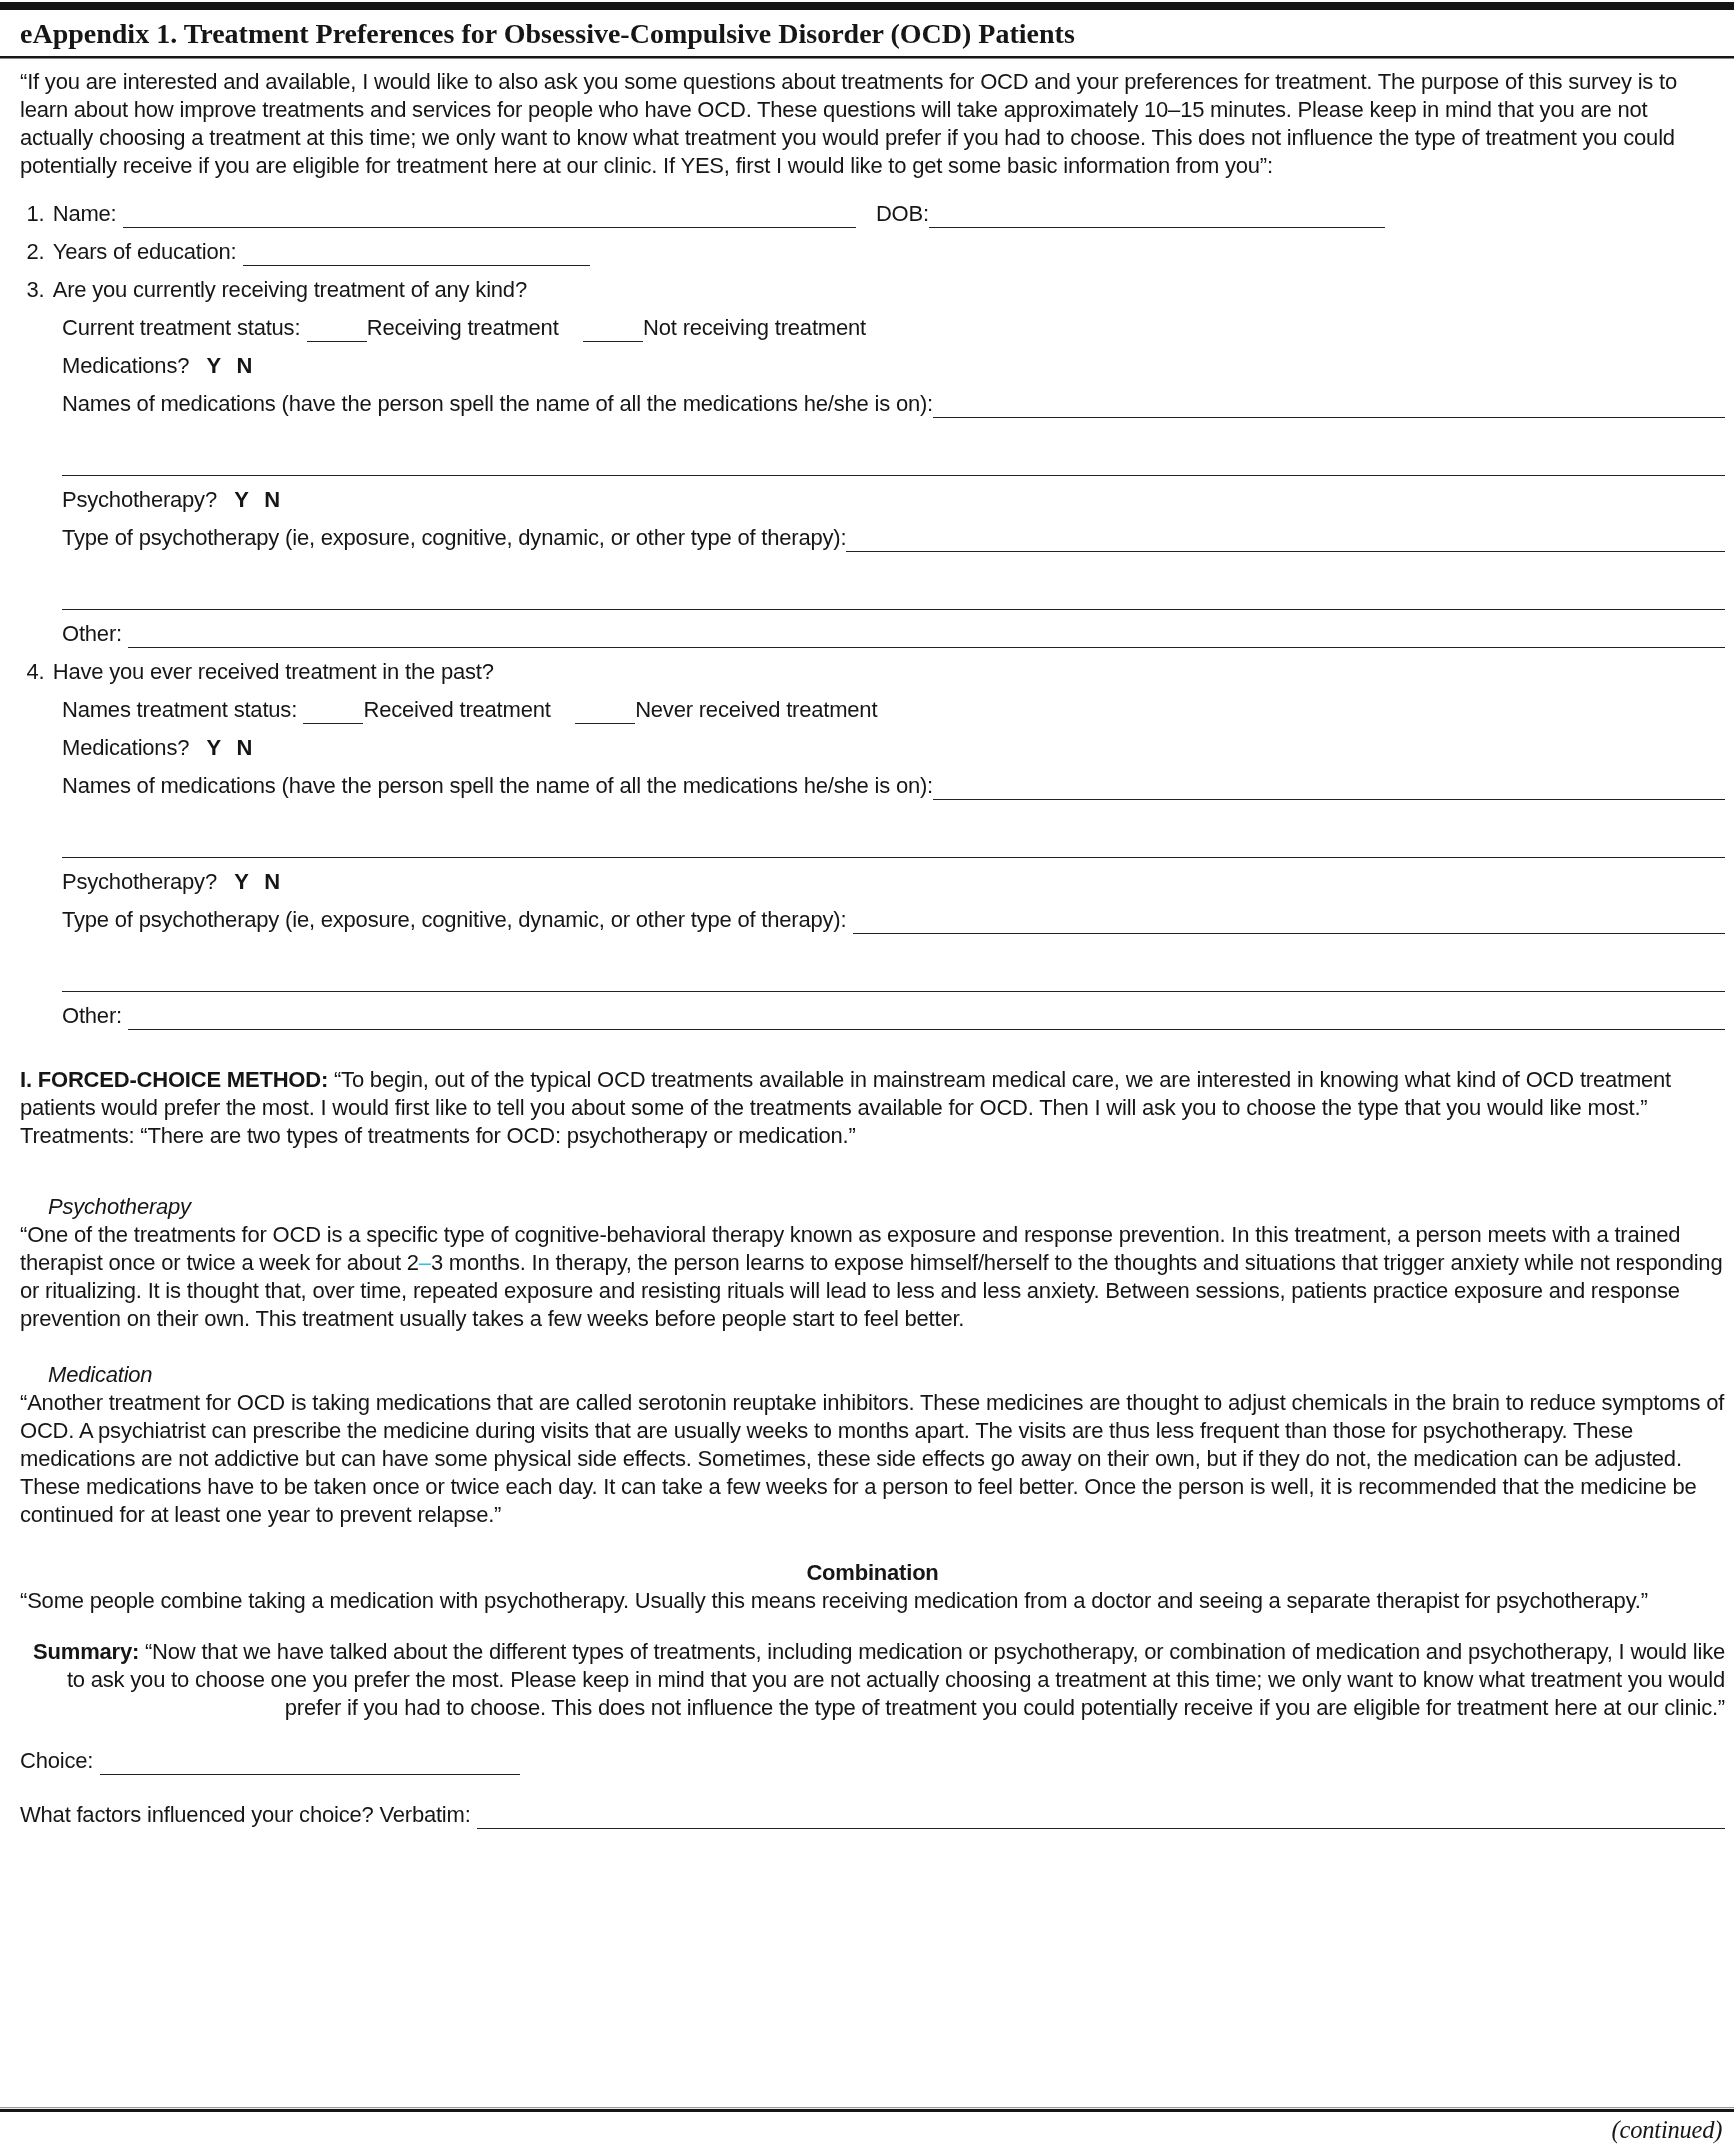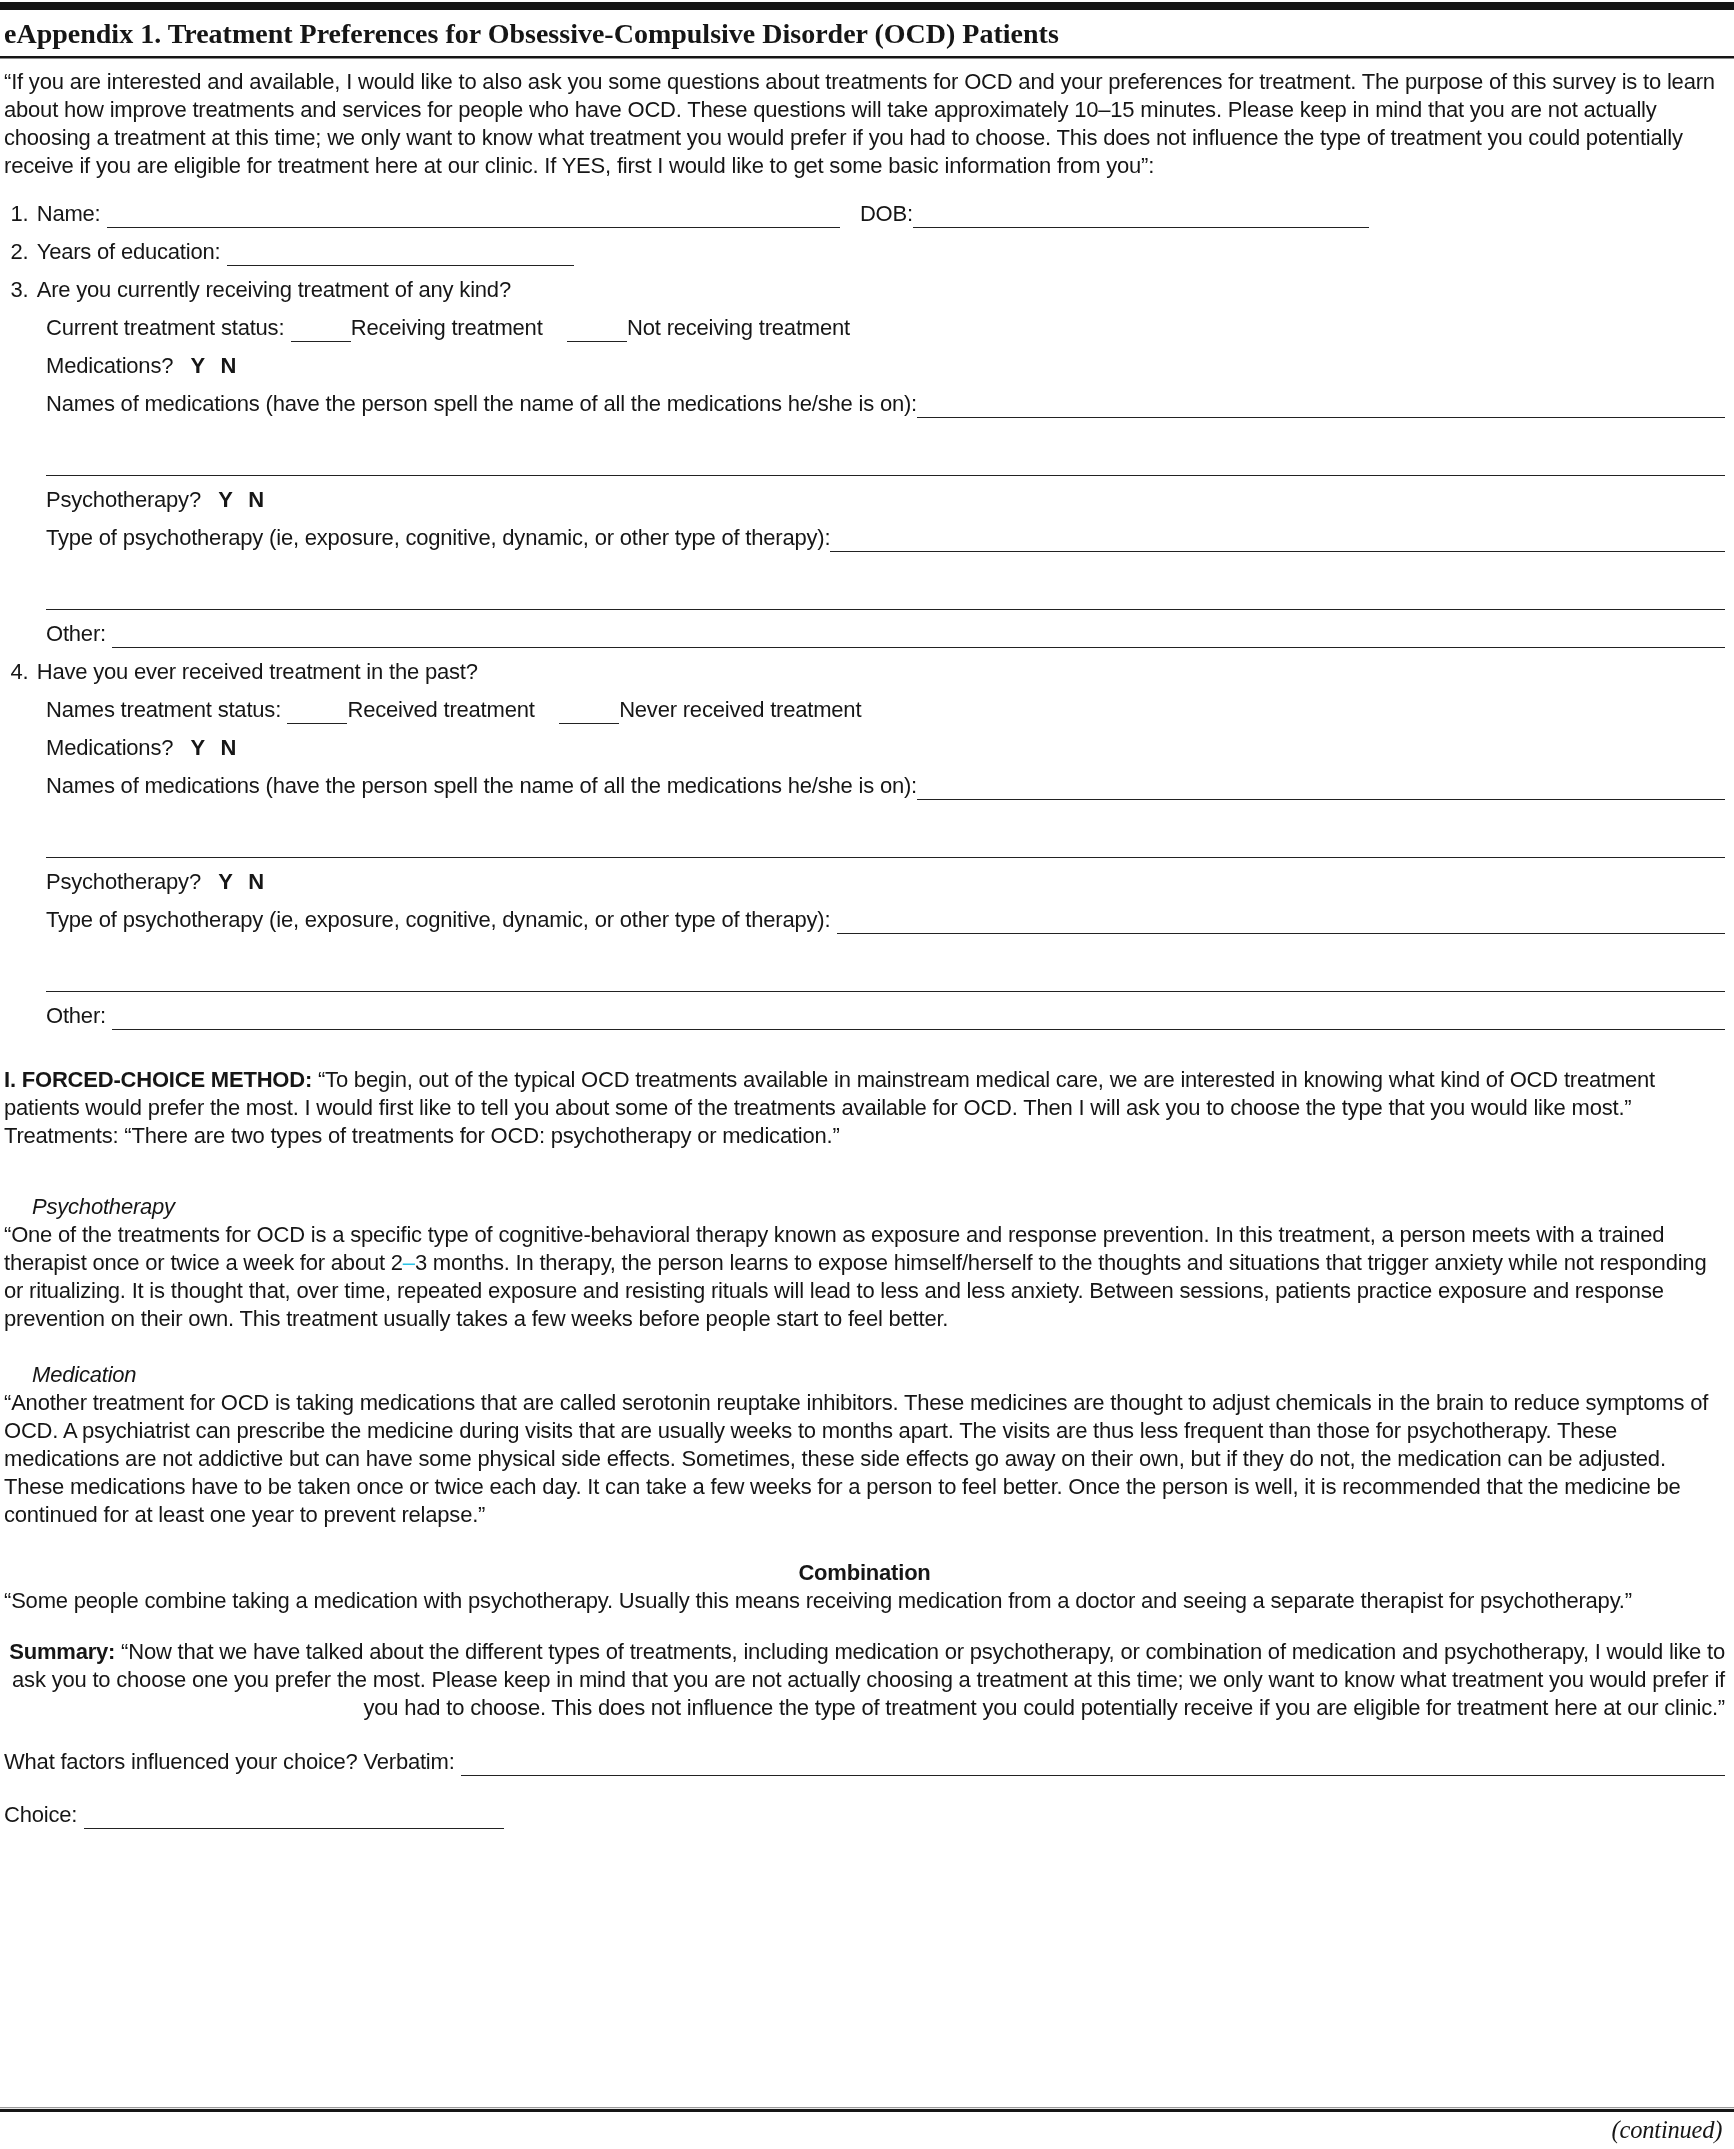--- a/index.html
+++ b/index.html
@@ -6,21 +6,21 @@
   html, body { margin: 0; padding: 0; }
   body {
     width: 1735px; height: 2149px;
     background: #ffffff; color: #161616;
     font-family: "Liberation Sans", sans-serif;
     font-size: 22px; line-height: 28px;
     letter-spacing: -0.2px;
     display: flex; flex-direction: column;
     overflow: hidden;
   }
-  .pad { padding-left: 4px; padding-right: 10px; }
+  .pad { padding-left: 20px; padding-right: 10px; }
   .topbar { height: 8.2px; background: #141414; margin-top: 1.8px; }
   h1.title {
     font-family: "Liberation Serif", serif;
     font-size: 28px; line-height: 33px; font-weight: 700;
     letter-spacing: 0; margin: 7.3px 0 5.5px;
   }
   .dblrule { width: 100%; }
   .dblrule .l1 { height: 1.8px; background: #161616; }
   .dblrule .l2 { height: 0.9px; background: #ffffff; }
   .dblrule .l3 { height: 0.9px; background: #8c8c8c; }
@@ -183,28 +183,28 @@
   <div class="ithead medhead">Medication</div>
   <p>“Another treatment for OCD is taking medications that are called serotonin reuptake inhibitors. These medicines are thought to adjust chemicals in the brain to reduce symptoms of OCD. A psychiatrist can prescribe the medicine during visits that are usually weeks to months apart. The visits are thus less frequent than those for psychotherapy. These medications are not addictive but can have some physical side effects. Sometimes, these side effects go away on their own, but if they do not, the medication can be adjusted. These medications have to be taken once or twice each day. It can take a few weeks for a person to feel better. Once the person is well, it is recommended that the medicine be continued for at least one year to prevent relapse.”</p>
 
   <div class="bhead">Combination</div>
   <p>“Some people combine taking a medication with psychotherapy. Usually this means receiving medication from a doctor and seeing a separate therapist for psychotherapy.”</p>
 
   <p class="gap">
     <span class="b">Summary:</span><span> “Now that we have talked about the different types of treatments, including medication or psychotherapy, or combination of medication and psychotherapy, I would like to ask you to choose one you prefer the most. Please keep in mind that you are not actually choosing a treatment at this time; we only want to know what treatment you would prefer if you had to choose. This does not influence the type of treatment you could potentially receive if you are eligible for treatment here at our clinic.”</span>
   </p>
 
-  <div class="frow" style="margin-top:26px">
-    <span class="lbl">What factors influenced your choice? Verbatim:</span>
-    <span class="blank fill ml-sm"></span>
-  </div>
-
   <div class="frow" style="margin-top:24.5px">
     <span class="lbl">Choice:</span>
     <span class="blank ml-sm" style="width:420px"></span>
+  </div>
+
+  <div class="frow" style="margin-top:26px">
+    <span class="lbl">What factors influenced your choice? Verbatim:</span>
+    <span class="blank fill ml-sm"></span>
   </div>
 
 </div>
 
 <div class="spacer"></div>
 
 <div class="dblrule frule">
   <div class="l1"></div>
     <div class="l2"></div>
     <div class="l3"></div>

